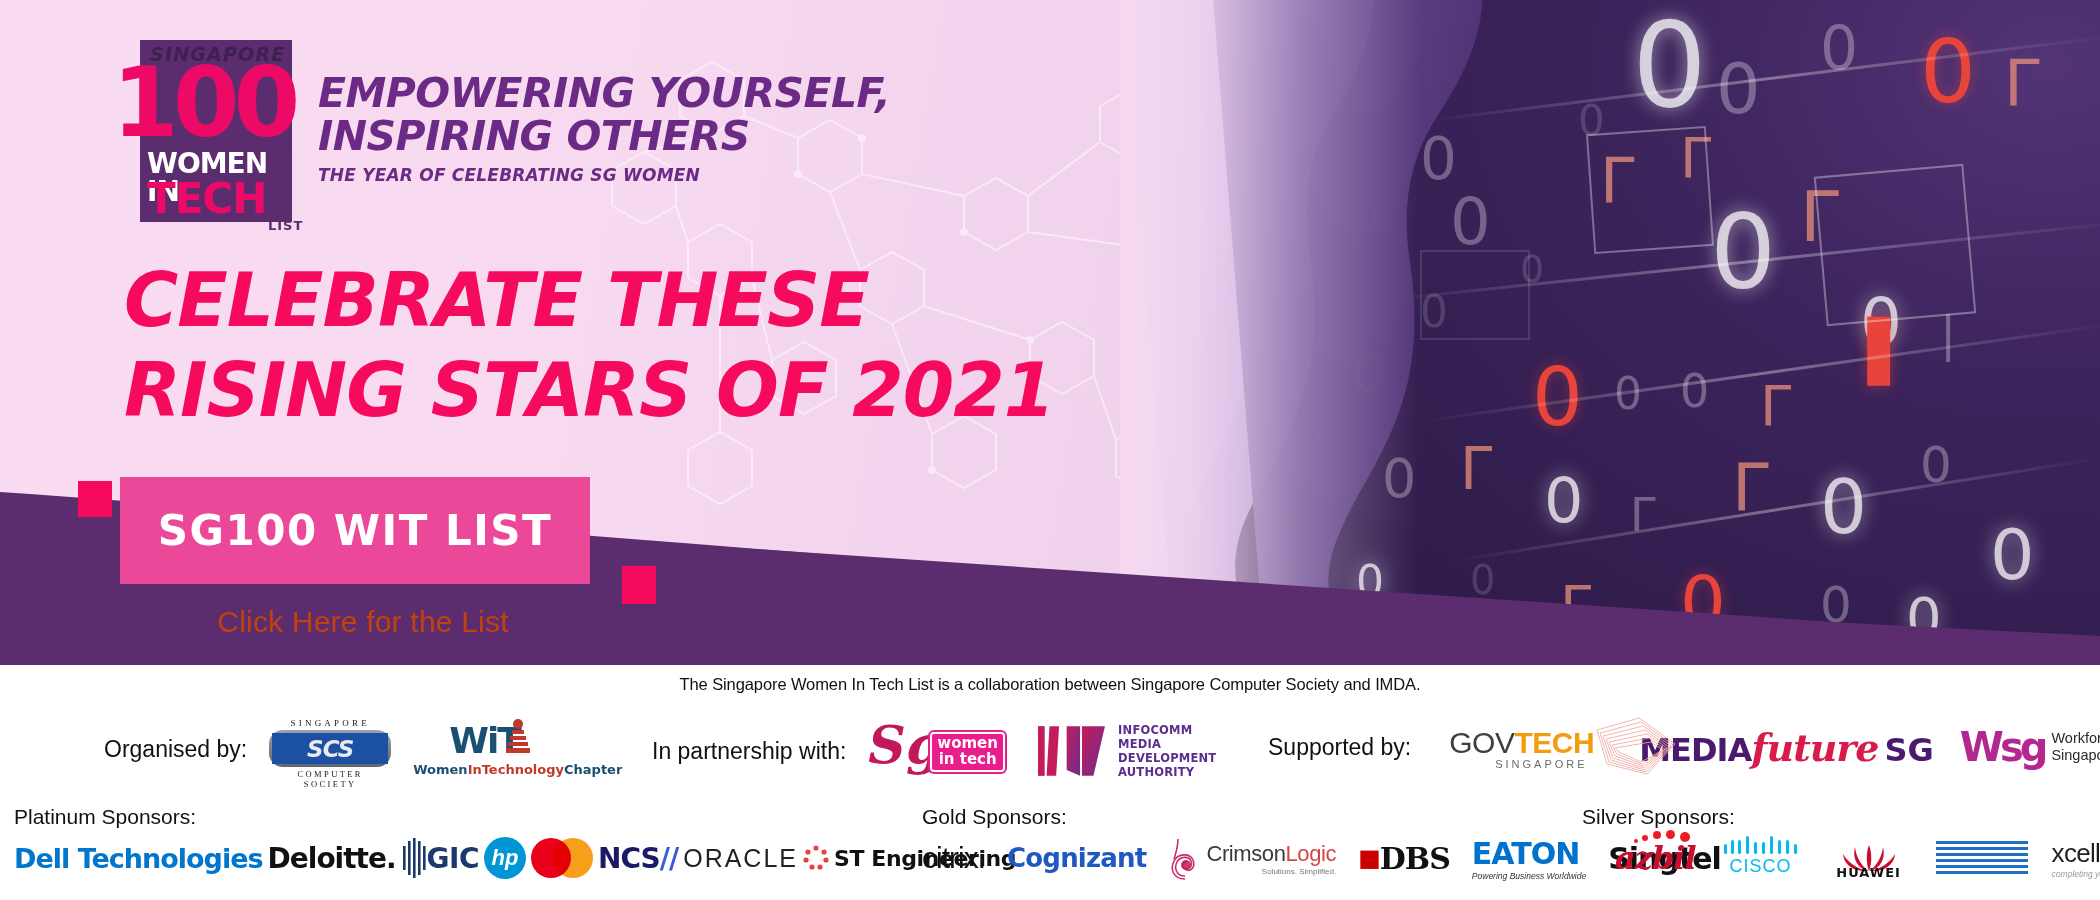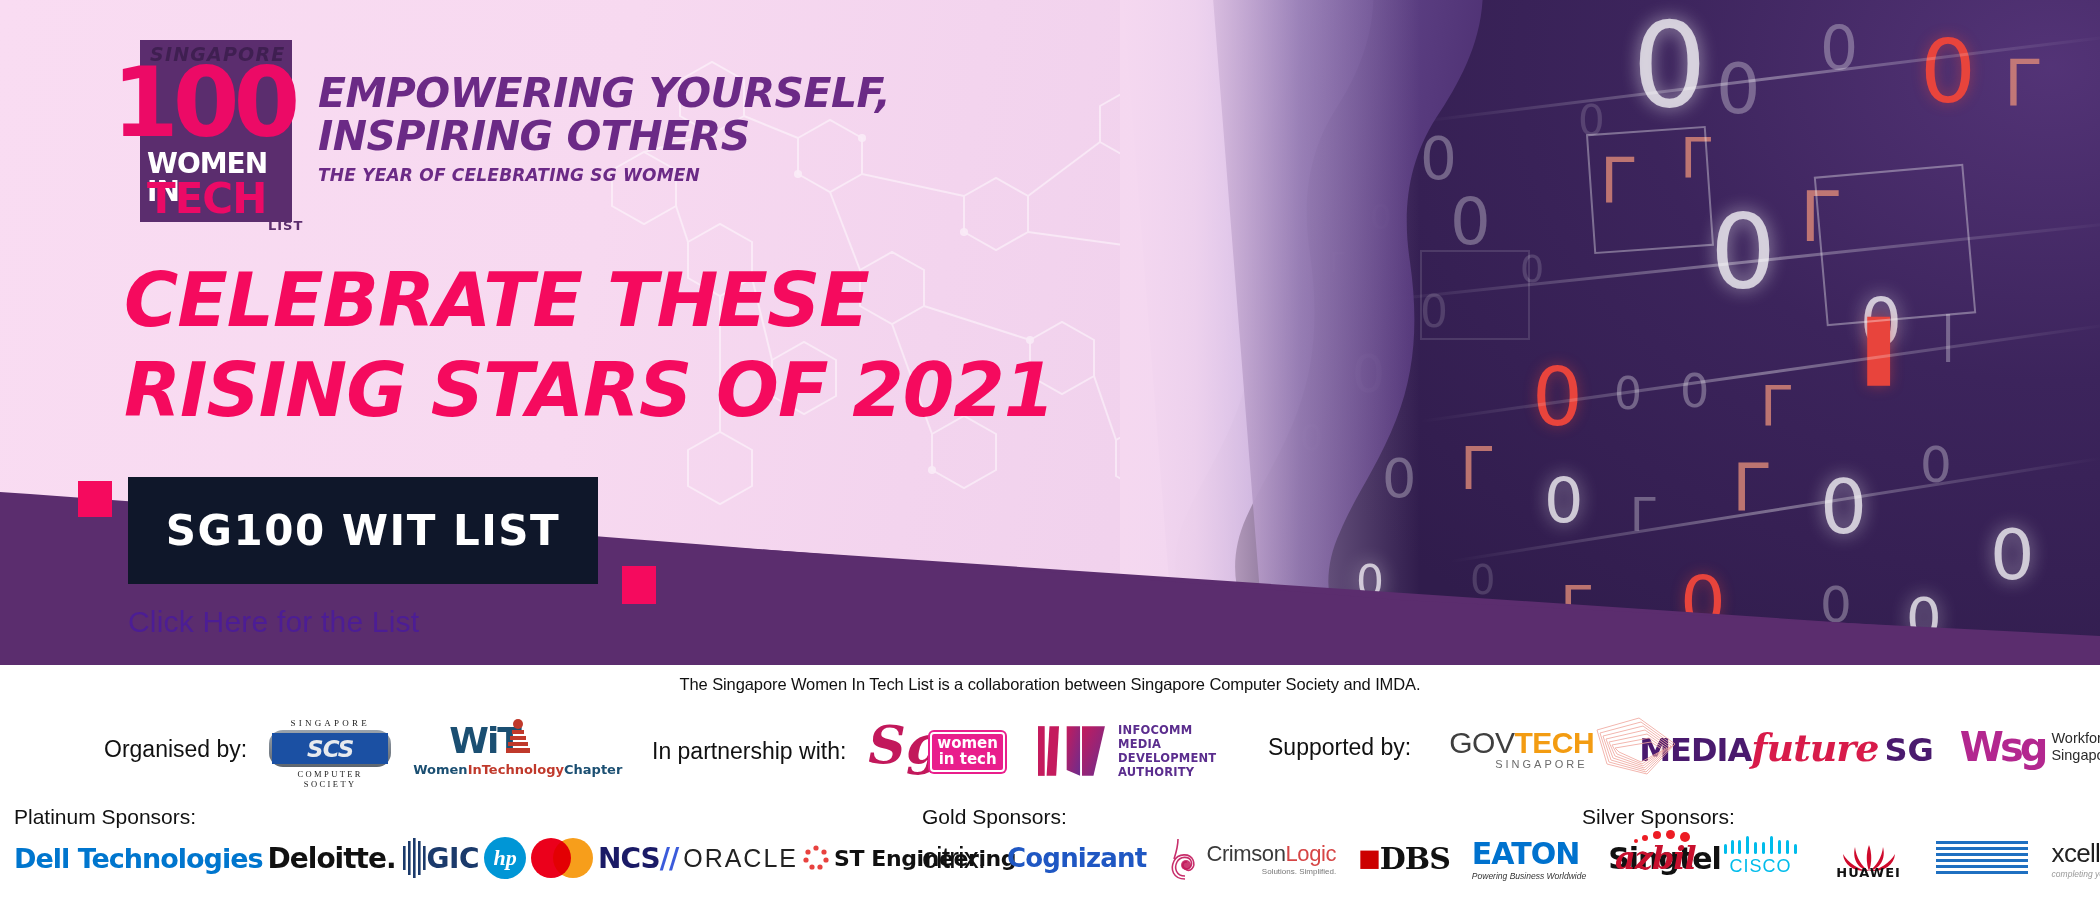--- a/index.html
+++ b/index.html
@@ -126,35 +126,35 @@
     white-space:nowrap;
   }
 
   .cta-square-a {
     position:absolute; left:78px; top:481px; width:34px; height:36px; background:#f50a5e;
   }
   .cta-square-b {
     position:absolute; left:622px; top:566px; width:34px; height:38px; background:#f50a5e;
   }
   .cta-btn {
-    position:absolute; left:128px; top:477px; width:470px; height:107px;
-    background:#0f172a;
+    position:absolute; left:120px; top:477px; width:470px; height:107px;
+    background:#ec4899;
     display:flex; align-items:center; justify-content:center;
     cursor:pointer;
   }
   .cta-btn span {
     font-family:"DejaVu Sans", sans-serif;
     font-weight:800; font-size:42px; letter-spacing:1.5px;
     color:#ffffff;
   }
   .cta-sub {
     position:absolute; left:128px; top:605px; width:470px;
-    text-align:left;
+    text-align:center;
     font-family:"Liberation Sans", sans-serif;
-    font-size:30px; color:#4c1d95; letter-spacing:.2px;
+    font-size:30px; color:#c2410c; letter-spacing:.2px;
     cursor:pointer;
   }
 
   
   .footer { position:absolute; left:0; top:665px; width:2100px; height:235px; background:#fff; }
 
   .collab {
     position:absolute; left:0; top:10px; width:2100px; text-align:center;
     font-family:"Liberation Sans", sans-serif;
     font-size:16.5px; color:#111; letter-spacing:-.1px;
@@ -260,21 +260,21 @@
   }
   .sp-logos { display:flex; align-items:center; gap:5px; height:46px; }
   .sp { display:flex; align-items:center; white-space:nowrap; }
 
   
   .l-dell { font-family:"DejaVu Sans", sans-serif; font-weight:800; font-size:27px; color:#0076ce; letter-spacing:-1px; }
   .l-deloitte { font-family:"DejaVu Sans", sans-serif; font-weight:800; font-size:28px; color:#111; letter-spacing:-1px; }
   .l-gic { font-family:"DejaVu Sans", sans-serif; font-weight:800; font-size:28px; color:#1b3a6b; letter-spacing:-.5px; }
   .l-hp { width:42px; height:42px; border-radius:50%; background:#0096d6; color:#fff;
           display:flex;align-items:center;justify-content:center;
-          font-family:Liberation Serif, serif; font-style:italic; font-weight:700; font-size:22px; }
+          font-family:Liberation Sans, sans-serif; font-style:italic; font-weight:700; font-size:22px; }
   .l-mc { position:relative; width:62px; height:40px; }
   .l-mc i { position:absolute; top:0; width:40px; height:40px; border-radius:50%; }
   .l-mc i.a { left:0; background:#eb001b; }
   .l-mc i.b { left:22px; background:#f79e1b; mix-blend-mode:multiply; }
   .l-ncs { font-family:"DejaVu Sans", sans-serif; font-weight:800; font-size:28px; color:#1a1a66; letter-spacing:-1px; }
   .l-ncs .sl { color:#3b5bdb; }
   .l-oracle { font-family:"Liberation Sans", sans-serif; font-size:25px; color:#222; letter-spacing:2px; }
   .l-ste { font-family:"DejaVu Sans", sans-serif; font-weight:700; font-size:22px; color:#111; letter-spacing:-.4px; }
   .l-ste-mark { width:26px; height:26px; margin-right:5px; }
 

